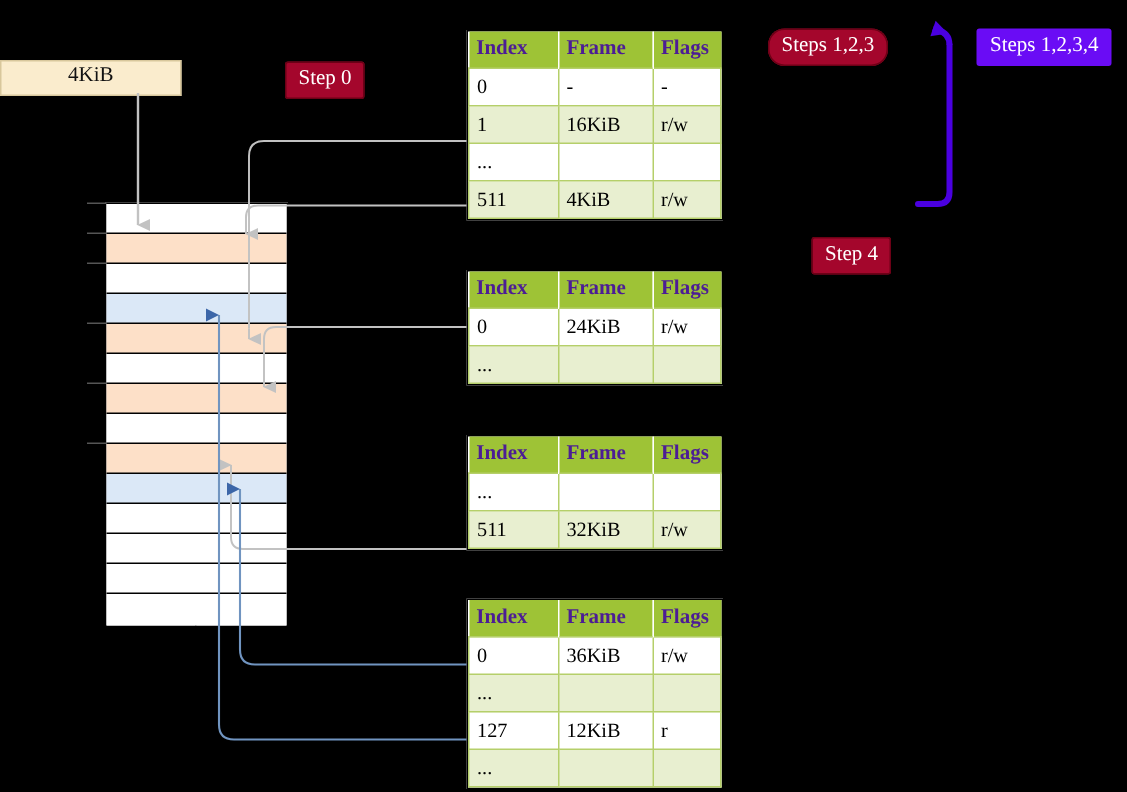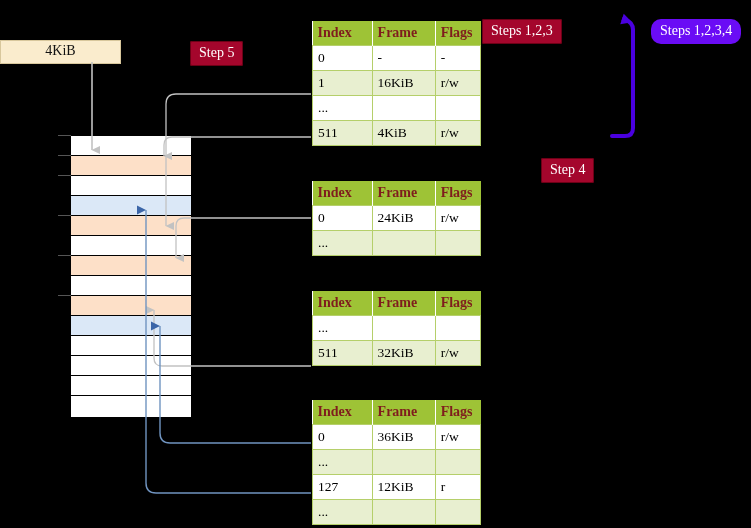--- a/index.html
+++ b/index.html
@@ -6,41 +6,41 @@
   body{width:751px;height:528px;overflow:hidden;position:relative;
        font-family:"Liberation Serif", "DejaVu Serif", serif;}
 
   .stage{position:absolute;left:0;top:0;width:751px;height:528px;}
 
   
   .badge{position:absolute;color:#ffffff;font-size:14px;line-height:1;
          padding:5px 9px 6px 9px;white-space:nowrap;border-radius:2px;
          font-family:"Liberation Serif","DejaVu Serif",serif;}
   .badge-red{background:#a4062c;box-shadow:0 0 0 1px #6d0016 inset;}
-  .badge-purple{background:#6a0cf5;border-radius:10px;}
+  .badge-purple{background:#6a0cf5;}
 
   
   .kib-box{position:absolute;background:#faeccd;border:1px solid #d8c79c;
            color:#111;font-size:14px;text-align:center;line-height:20px;}
 
   
   .memgrid{position:absolute;border:1px solid #000;background:#ffffff;}
   .memrow{position:relative;border-bottom:1px solid #000;box-sizing:border-box;}
   .memrow:last-child{border-bottom:none;}
   .memrow.white{background:#ffffff;}
   .memrow.peach{background:#fde0c8;}
   .memrow.blue {background:#dbe8f7;}
   .memsplit{position:absolute;top:0;bottom:0;width:1px;background:#000;}
   .memtick{position:absolute;height:1px;background:#555;}
 
   
   .pt{position:absolute;border:1px solid #000;border-collapse:collapse;
       background:#fff;font-size:13.5px;}
   .pt table{border-collapse:collapse;width:100%;}
-  .pt th{background:#9ec336;color:#7f1d1d;font-weight:bold;font-size:14px;
+  .pt th{background:#9ec336;color:#4c1d95;font-weight:bold;font-size:14px;
          text-align:left;padding:2px 5px;border-right:1px solid #ffffff;
          height:20px;}
   .pt th:last-child{border-right:none;}
   .pt td{border:1px solid #b5cf6a;padding:1px 5px;height:22px;color:#000;
          vertical-align:middle;}
   .pt tr.alt td{background:#e8efd0;}
   .pt tr.plain td{background:#ffffff;}
   .pt td.hl{background:#fcf7a8;}
   .col-i{width:55px;}
   .col-f{width:57px;}
@@ -53,24 +53,24 @@
 </head>
 <body>
 
 <div class="stage">
 
   <div class="kib-box" style="left:0px;top:40px;width:119px;height:22px;">
     <span>4KiB</span>
   </div>
 
   <div class="badge badge-red" style="left:190px;top:41px;">
-    <span>Step 5</span>
-  </div>
-
-  <div class="badge badge-red" style="left:482px;top:19px;">
+    <span>Step 0</span>
+  </div>
+
+  <div class="badge badge-red" style="left:512px;top:19px;border-radius:11px;">
     <span>Steps 1,2,3</span>
   </div>
 
   <div class="badge badge-purple" style="left:651px;top:19px;">
     <span>Steps 1,2,3,4</span>
   </div>
 
   <div class="badge badge-red" style="left:521px;top:158px;margin-left:20px;">
     <span>Step 4</span>
   </div>

